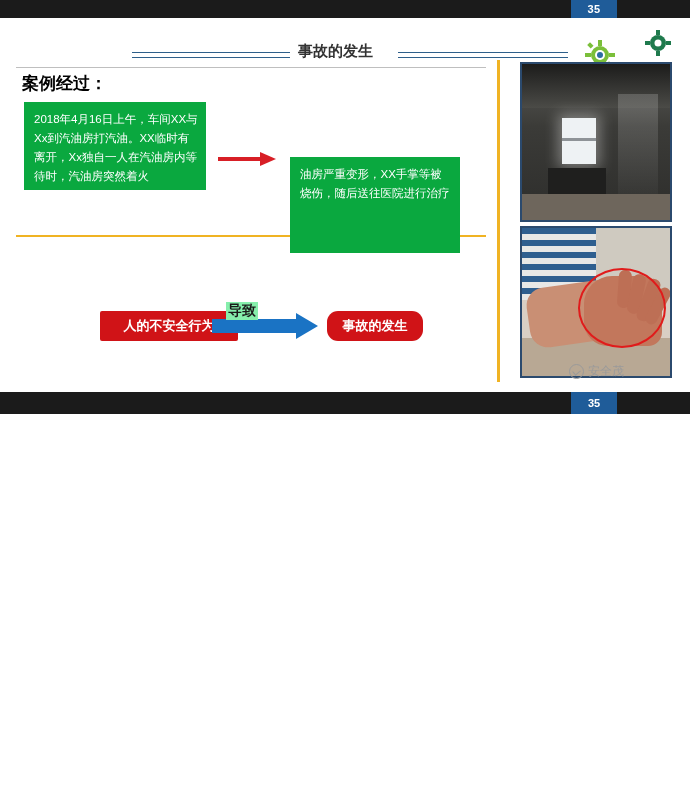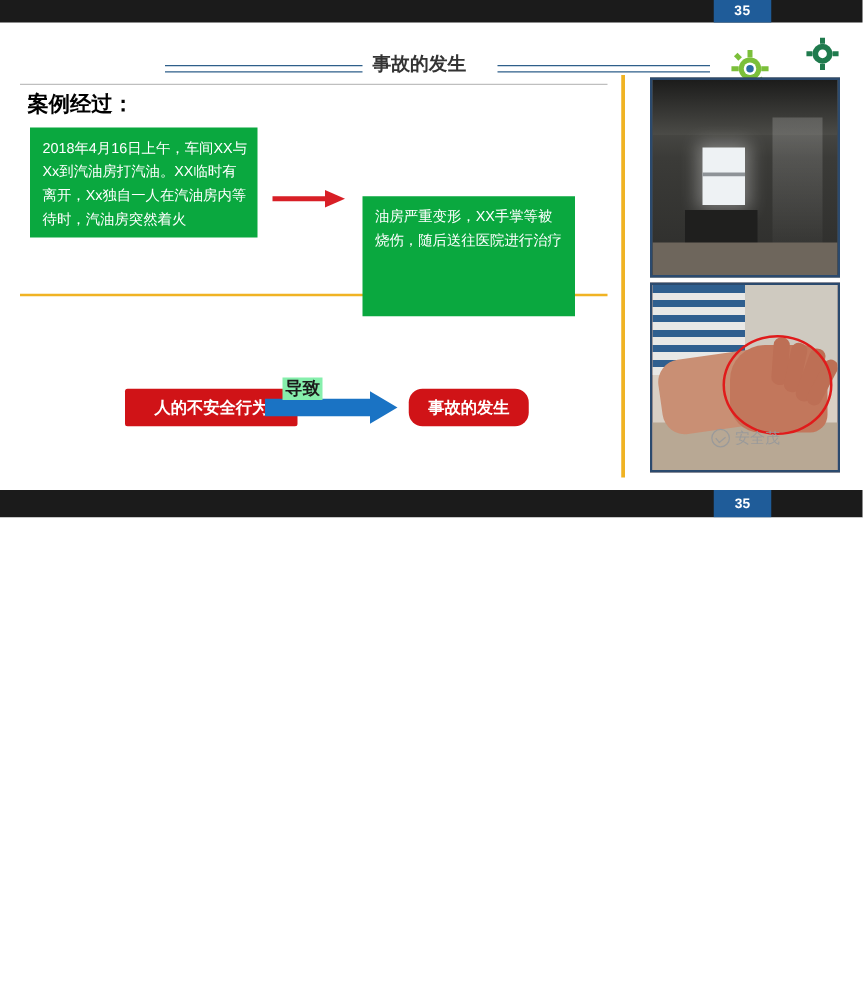--- a/index.html
+++ b/index.html
@@ -273,21 +273,21 @@
   }
   .wm-circle::after {
     content: "";
     position: absolute;
     left: 3px; top: 4px;
     width: 6px; height: 4px;
     border-left: 1px solid #9a9a9a;
     border-bottom: 1px solid #9a9a9a;
     transform: rotate(-40deg);
   }
-  #s1-wm { top: 342px; left: 569px; align-items: center; }
+  #s1-wm { top: 363px; left: 569px; align-items: center; }
 
   
   #mid-dark {
     position: absolute;
     top: 392px; left: 0;
     width: 690px; height: 22px;
     background: #1b1b1b;
   }
   #mid-badge {
     position: absolute;

